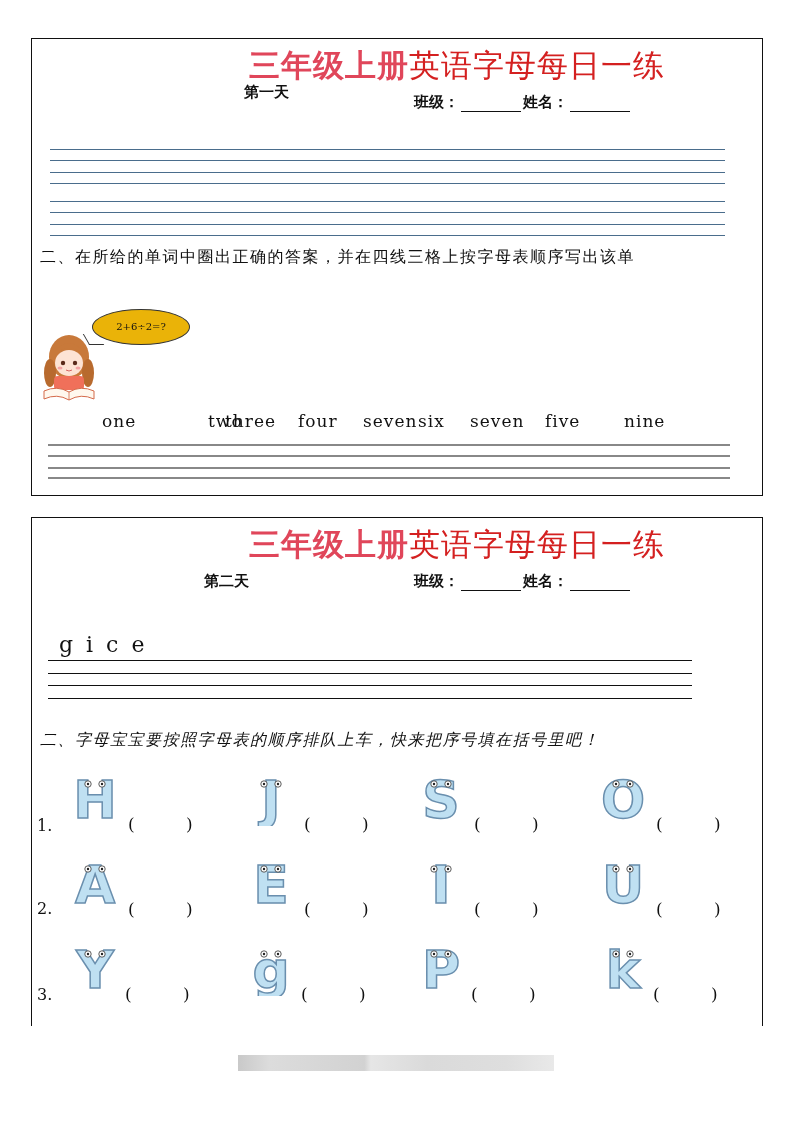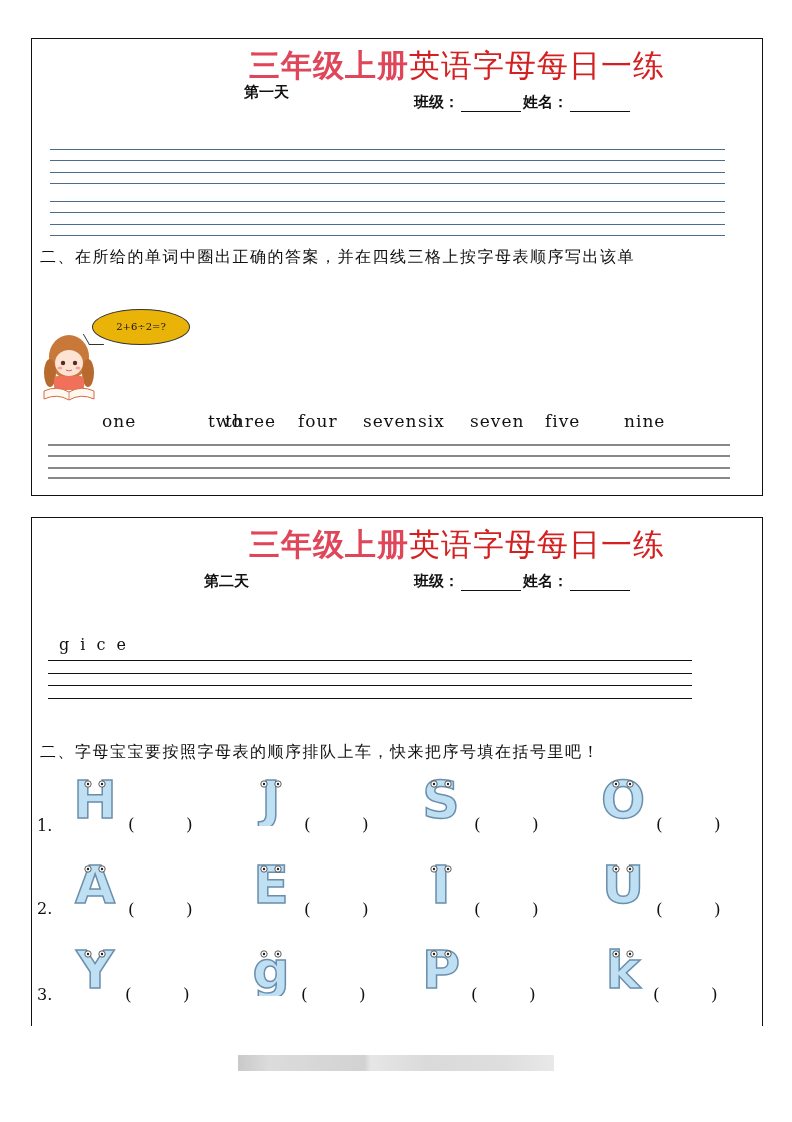--- a/index.html
+++ b/index.html
@@ -97,30 +97,30 @@
 </div>
 
 <div class="box box2">
   <div class="title" style="top:6px;">
     <span class="t1">三年级上册</span><span class="t2">英语字母每日一练</span>
   </div>
   <div class="meta" style="left:172px; top:54px;">第二天</div>
   <div class="meta" style="left:382px; top:54px;">
     <span>班级：</span><span class="blank"></span><span>姓名：</span><span class="blank"></span>
   </div>
-  <div class="q" style="top:113px; left:27px; letter-spacing:3px; font-size:16px;">g i c e</div>
+  <div class="q" style="top:113px; left:27px; letter-spacing:3px; font-size:22px;">g i c e</div>
 
   <div>
     <div class="hline black" style="top:142px;"></div>
     <div class="hline black" style="top:155px;"></div>
     <div class="hline black" style="top:167px;"></div>
     <div class="hline black" style="top:180px;"></div>
   </div>
 
-  <div class="q" style="top:220px;">二、字母宝宝要按照字母表的顺序排队上车，快来把序号填在括号里吧！</div>
+  <div class="q" style="top:208px;font-style:italic;">二、字母宝宝要按照字母表的顺序排队上车，快来把序号填在括号里吧！</div>
 
   <div class="row-label" style="top:298px;">1.</div>
 
   <div class="row-label" style="top:381px;">2.</div>
 
   <div class="row-label" style="top:467px;">3.</div>
 </div>
 
 <div id="letters">
     <svg class="letter" viewBox="0 0 50 56" style="left: 70px; top: 770px;">

